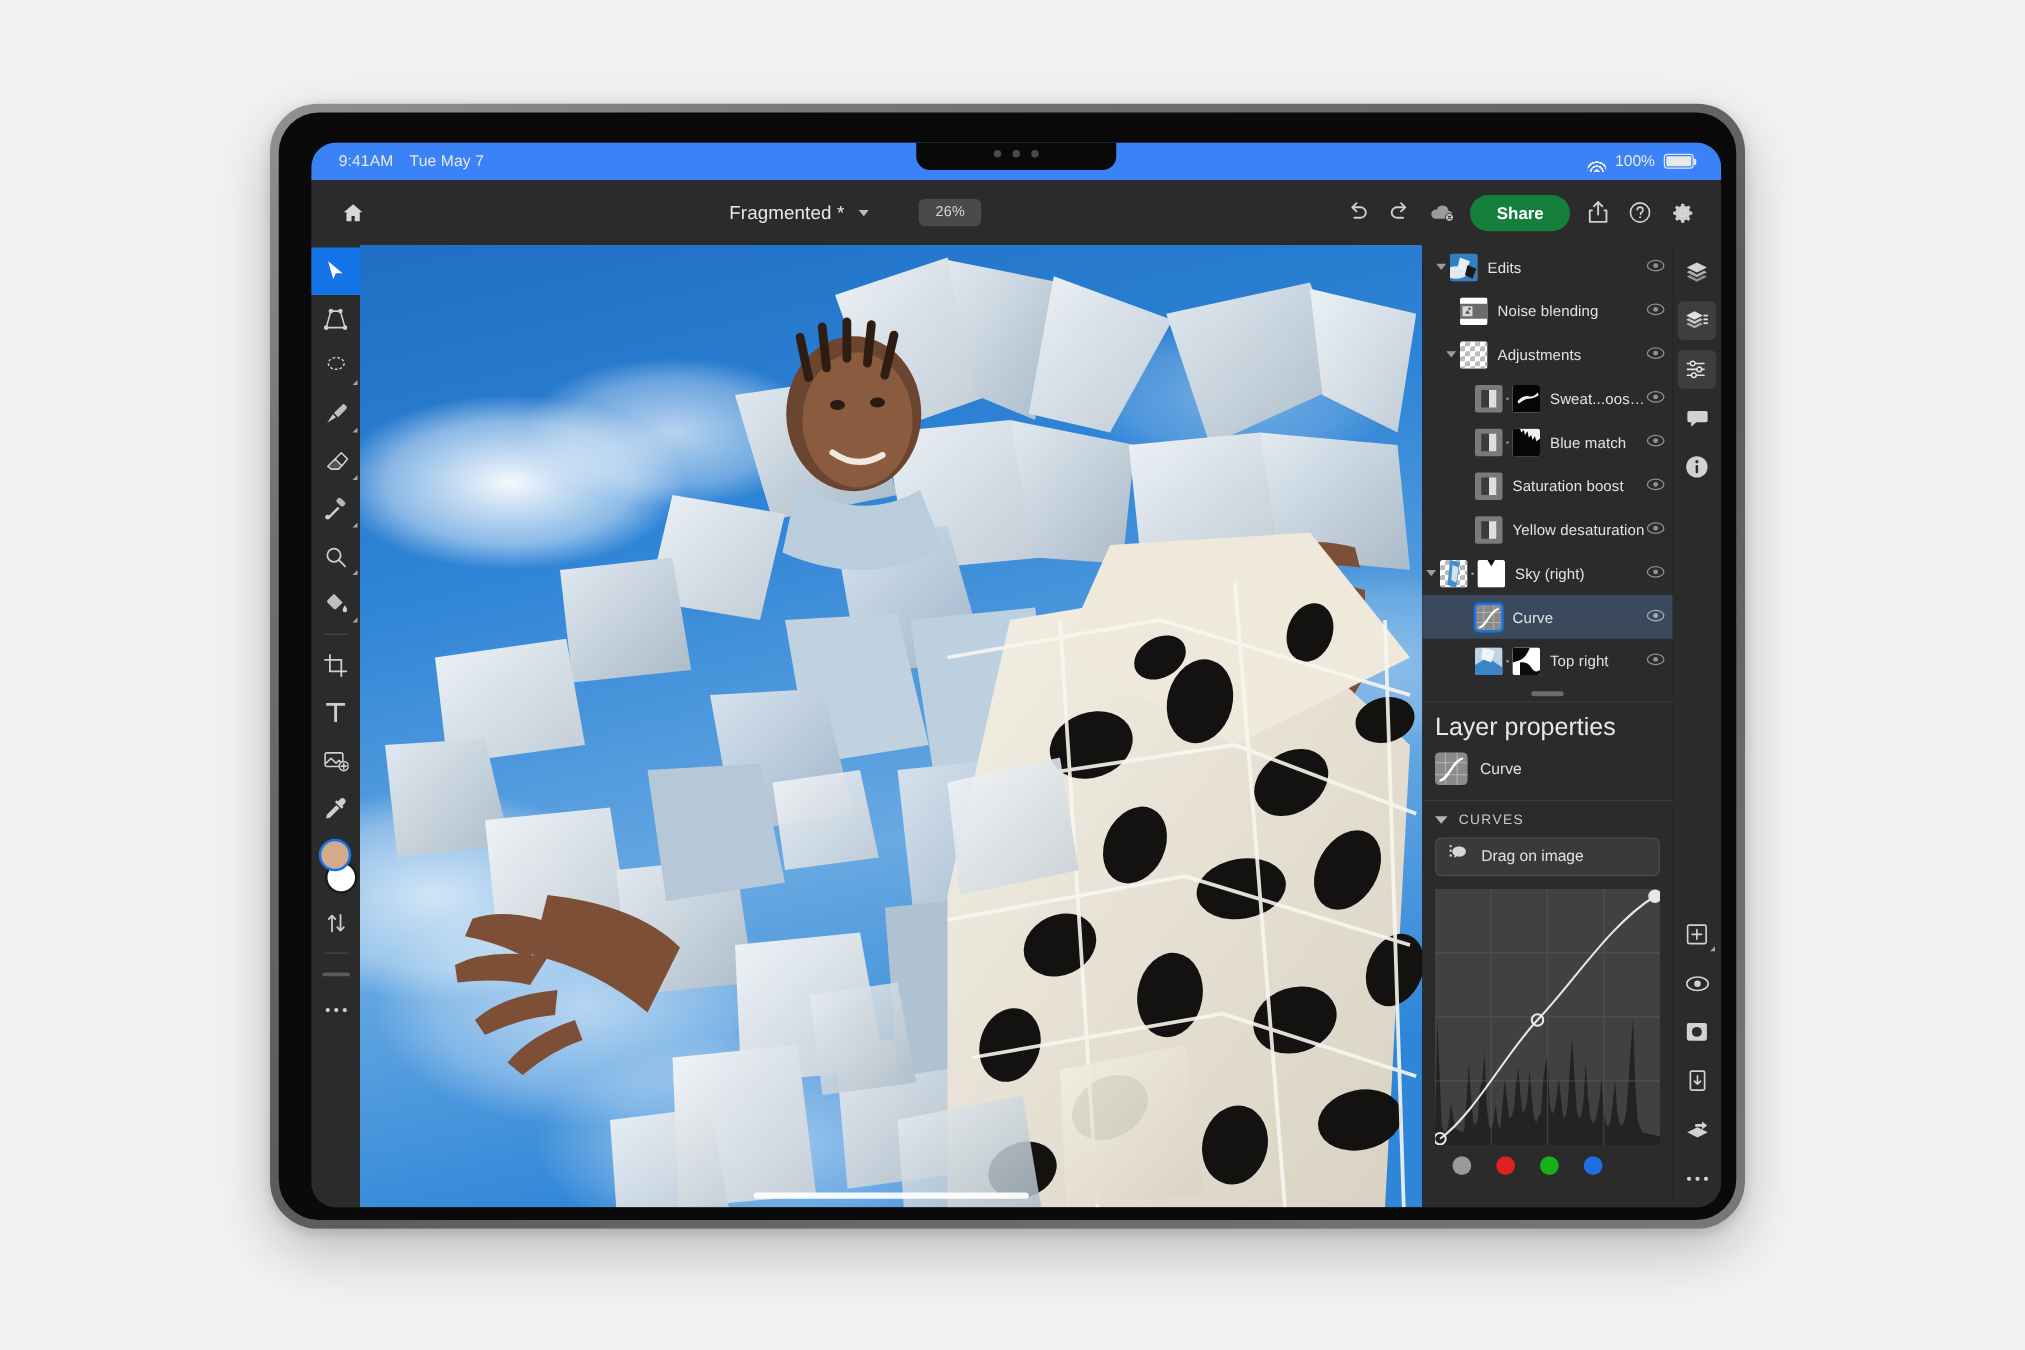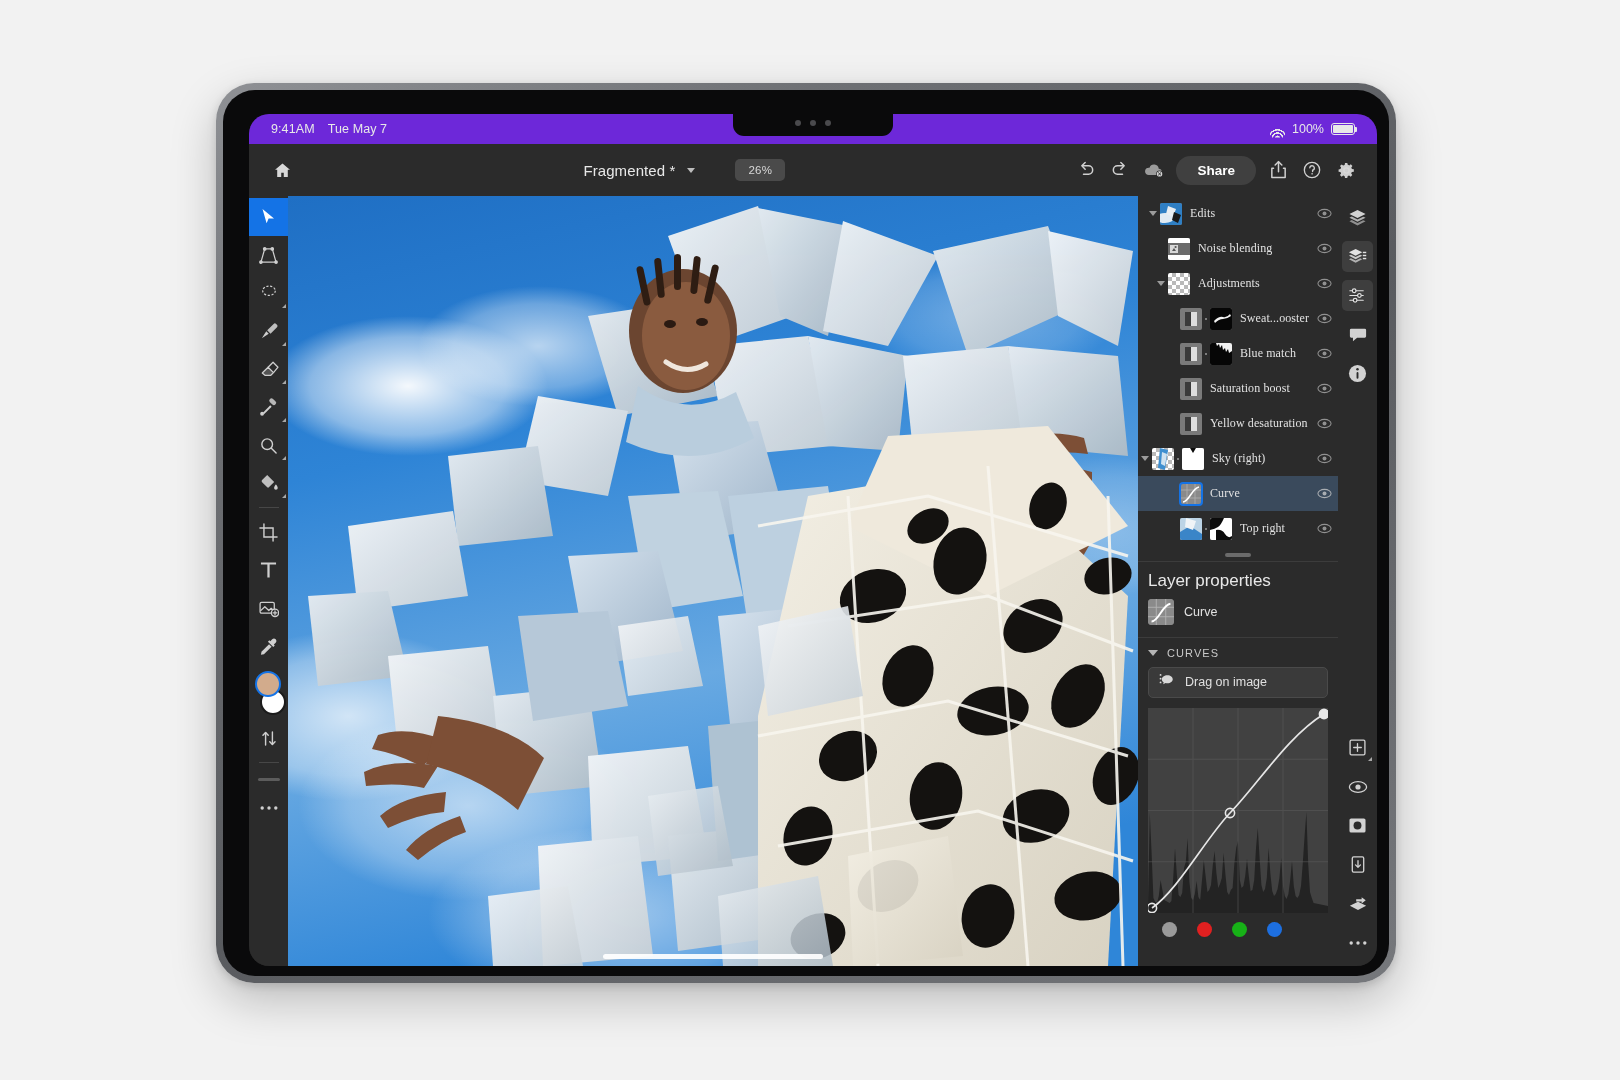--- a/index.html
+++ b/index.html
@@ -39,21 +39,21 @@
     z-index: 40;
   }
   .dot-row { position:absolute; left:50%; top:6px; transform:translateX(-50%); display:flex; gap:9px; }
   .dot-row i { width:6px; height:6px; border-radius:50%; background:#4a4a4d; display:block; }
 
   
   #statusbar {
     position: absolute; left: 0; top: 0; width: 100%; height: 30px;
     display: flex; align-items: center; justify-content: space-between;
     padding: 0 22px 0 22px; color: #e8e8e8; font-size: 12.5px;
-    background: #6d28d9; z-index: 30;
+    background: #3b82f6; z-index: 30;
   }
   #sb-left { display: flex; gap: 13px; align-items: center; letter-spacing: .1px;}
   #sb-right { display: flex; gap: 7px; align-items: center; }
   .wifi { width: 15px; height: 11px; position: relative; }
   .wifi::before{
     content:""; position:absolute; left:0; top:1px; width:15px; height:13px;
     background: radial-gradient(circle at 50% 100%, #e8e8e8 0 2.4px, transparent 2.6px),
                 radial-gradient(circle at 50% 100%, transparent 0 4.2px, #e8e8e8 4.4px 5.6px, transparent 5.8px),
                 radial-gradient(circle at 50% 100%, transparent 0 7.4px, #e8e8e8 7.6px 8.8px, transparent 9px);
     clip-path: polygon(0 0,100% 0,100% 100%,0 100%);
@@ -74,21 +74,21 @@
     border-radius: 6px; color: #d2d2d2; cursor: pointer;
   }
   .icon-btn svg { display:block; }
   #doc-title-wrap { display: flex; align-items: center; gap: 12px; }
   #doc-title { color: #e8e8e8; font-size: 15px; letter-spacing: .1px;}
   #zoom-chip {
     background: #4a4a4a; color: #d8d8d8; font-size: 11.5px;
     border-radius: 5px; padding: 5px 13px; letter-spacing:.2px;margin-left:28px;
   }
   #share-btn {
-    background: #404040; color: #fff; font-size: 13.5px; font-weight: bold;
+    background: #15803d; color: #fff; font-size: 13.5px; font-weight: bold;
     border-radius: 16px; padding: 7px 21px; margin: 0 5px; cursor: pointer;
   }
   .chev-sm { width:0;height:0;border-left:4.5px solid transparent;border-right:4.5px solid transparent;border-top:5px solid #bdbdbd; }
 
   
   #appbody { position:absolute; left:0; top:82px; width:100%; height:770px; display:flex; }
 
   
   #leftrail {
     width: 39px; background: #2b2b2b; display: flex; flex-direction: column;
@@ -113,21 +113,21 @@
   #canvas { flex:1; position: relative; overflow: hidden; background:#1b1b1b; }
   #artwork { position:absolute; inset:0; }
   #home-ind {
     position:absolute; left:50%; bottom:7px; transform:translateX(-50%);
     width:220px; height:5px; border-radius:3px; background:#fff; opacity:.92; z-index:12;
   }
 
   
   #rightpanel { width: 200px; background: #2b2b2b; flex-shrink:0; display:flex; flex-direction:column; }
   .panel-title { color:#e8e8e8; font-size:14.5px; padding:13px 0 9px 10px; letter-spacing:.1px;}
-  #layerlist { position:relative;font-family:Liberation Serif, serif; }
+  #layerlist { position:relative; }
   .layer-row {
     display:flex; align-items:center; height:35px; padding-right:6px; cursor:pointer; position:relative;
   }
   .layer-row.selected { background:#3a4a5c; }
   .layer-row .twisty {
     width:14px; display:flex; align-items:center; justify-content:center; flex-shrink:0;
   }
   .twisty i { width:0;height:0;border-left:4.5px solid transparent;border-right:4.5px solid transparent;border-top:5px solid #9c9c9c;display:block;}
   .thumbs { display:flex; align-items:center; gap:3px; flex-shrink:0; }
   .thumb { width:22px; height:22px; border-radius:2px; background:#888; overflow:hidden; position:relative; }
@@ -139,21 +139,21 @@
     background-image:
       linear-gradient(45deg,#b9b9b9 25%,transparent 25%,transparent 75%,#b9b9b9 75%),
       linear-gradient(45deg,#b9b9b9 25%,transparent 25%,transparent 75%,#b9b9b9 75%);
     background-size:8px 8px; background-position:0 0,4px 4px; background-color:#fff;
   }
   .adj-thumb { background:#7a7a7a; display:flex; align-items:center; justify-content:center;}
   .adj-thumb i { display:block; width:12px; height:14px; background:linear-gradient(90deg,#3a3a3a 0 50%, #dedede 50% 100%); }
   .panel-grab { width:26px;height:3.5px;background:#6b6b6b;border-radius:2px;margin:7px auto 4px;}
   .hr { height:1px; background:#3c3c3c; }
 
-  #layerprops-title { color:#e8e8e8; font-size:17px; padding:9px 0 8px 10px;}
+  #layerprops-title { color:#e8e8e8; font-size:20px; padding:9px 0 8px 10px;}
   #lp-row { display:flex; align-items:center; padding:0 10px 12px 10px; gap:10px;}
   #lp-thumb { width:26px;height:26px;border-radius:4px;background:#7f7f7f;display:flex;align-items:center;justify-content:center;}
   #lp-name { color:#e2e2e2; font-size:12.5px; }
 
   #curves-head { display:flex; align-items:center; gap:9px; padding:9px 10px 8px 10px; }
   #curves-head .cv { width:0;height:0;border-left:5px solid transparent;border-right:5px solid transparent;border-top:6px solid #b5b5b5;}
   #curves-label { color:#c9c9c9; font-size:11px; letter-spacing:1.1px;}
   #drag-btn {
     margin:0 10px; background:#3a3a3a; border:1px solid #4a4a4a; border-radius:5px;
     height:31px; display:flex; align-items:center; gap:9px; padding:0 10px; cursor:pointer;

